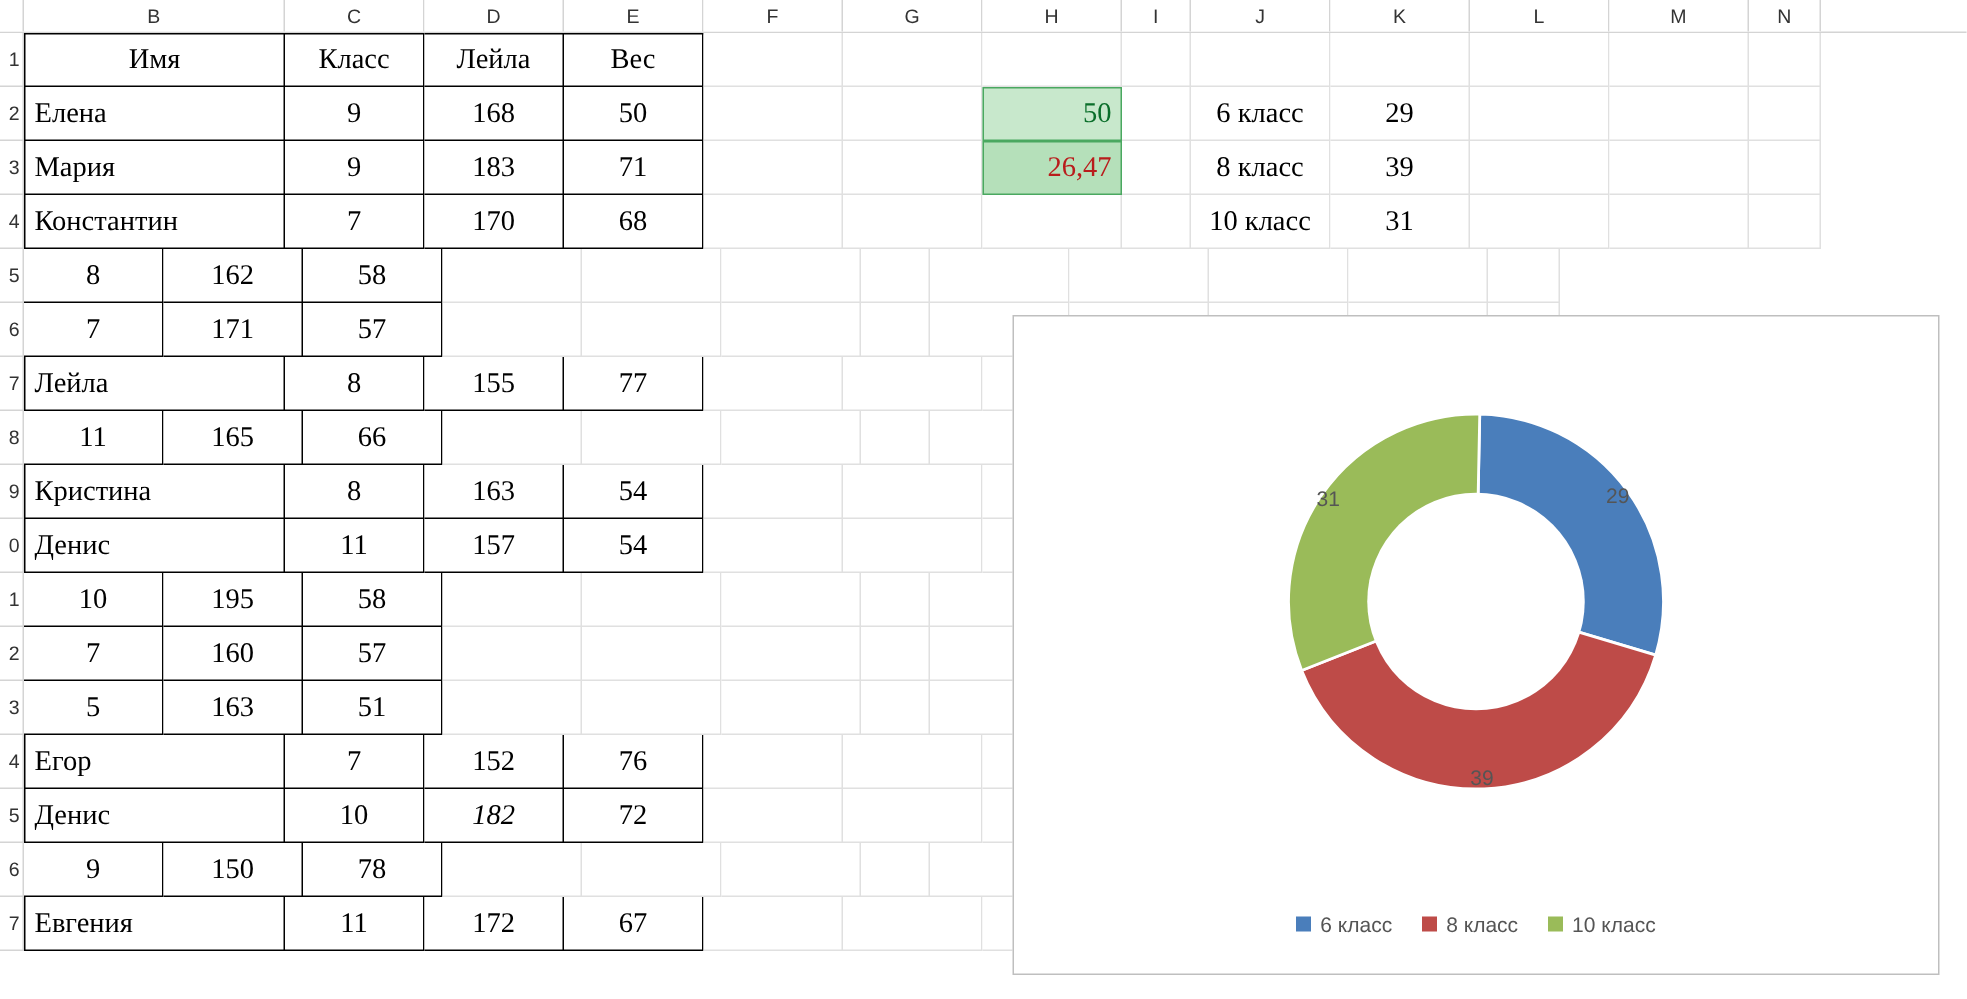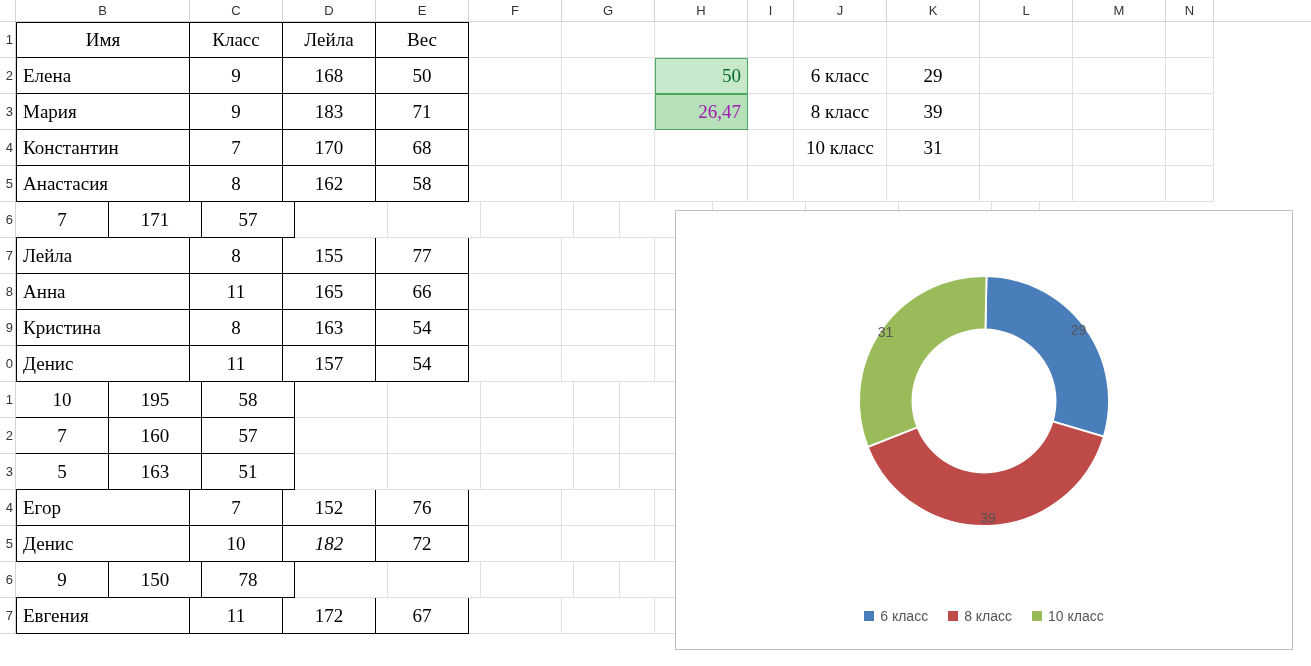--- a/index.html
+++ b/index.html
@@ -73,21 +73,21 @@
   .left { justify-content: flex-start; text-align: center; }
   .right { justify-content: flex-end; }
   
   .hl-green1 {
     background: #c8e8cc;
     color: #0a6e2a;
     border: 1px solid #4aa860 !important;
   }
   .hl-green2 {
     background: #b5e0ba;
-    color: #a21caf;
+    color: #b91c1c;
     border: 1px solid #4aa860 !important;
   }
   
   .chart-box {
     position: absolute;
     left: 675px;
     top: 210px;
     width: 618px;
     height: 440px;
     background: #fff;
@@ -205,21 +205,20 @@
         <div class="cell " style="width: 93px;"></div>
         <div class="cell " style="width: 46px;"></div>
         <div class="cell center" style="width: 93px;">10 класс</div>
         <div class="cell center" style="width: 93px;">31</div>
         <div class="cell " style="width: 93px;"></div>
         <div class="cell " style="width: 93px;"></div>
         <div class="cell " style="width: 48px;"></div>
       </div>
       <div class="row">
         <div class="row-num">5</div>
-        <div class="cell dt dt-first left" style="width: 174px;">Анастасия</div>
         <div class="cell dt center" style="width: 93px;">8</div>
         <div class="cell dt center" style="width: 93px;">162</div>
         <div class="cell dt center" style="width: 93px;">58</div>
         <div class="cell " style="width: 93px;"></div>
         <div class="cell " style="width: 93px;"></div>
         <div class="cell " style="width: 93px;"></div>
         <div class="cell " style="width: 46px;"></div>
         <div class="cell " style="width: 93px;"></div>
         <div class="cell " style="width: 93px;"></div>
         <div class="cell " style="width: 93px;"></div>
@@ -252,21 +251,20 @@
         <div class="cell " style="width: 93px;"></div>
         <div class="cell " style="width: 46px;"></div>
         <div class="cell " style="width: 93px;"></div>
         <div class="cell " style="width: 93px;"></div>
         <div class="cell " style="width: 93px;"></div>
         <div class="cell " style="width: 93px;"></div>
         <div class="cell " style="width: 48px;"></div>
       </div>
       <div class="row">
         <div class="row-num">8</div>
-        <div class="cell dt dt-first left" style="width: 174px;">Анна</div>
         <div class="cell dt center" style="width: 93px;">11</div>
         <div class="cell dt center" style="width: 93px;">165</div>
         <div class="cell dt center" style="width: 93px; font-family: Liberation Serif, serif;">66</div>
         <div class="cell " style="width: 93px;"></div>
         <div class="cell " style="width: 93px;"></div>
         <div class="cell " style="width: 93px;"></div>
         <div class="cell " style="width: 46px;"></div>
         <div class="cell " style="width: 93px;"></div>
         <div class="cell " style="width: 93px;"></div>
         <div class="cell " style="width: 93px;"></div>

